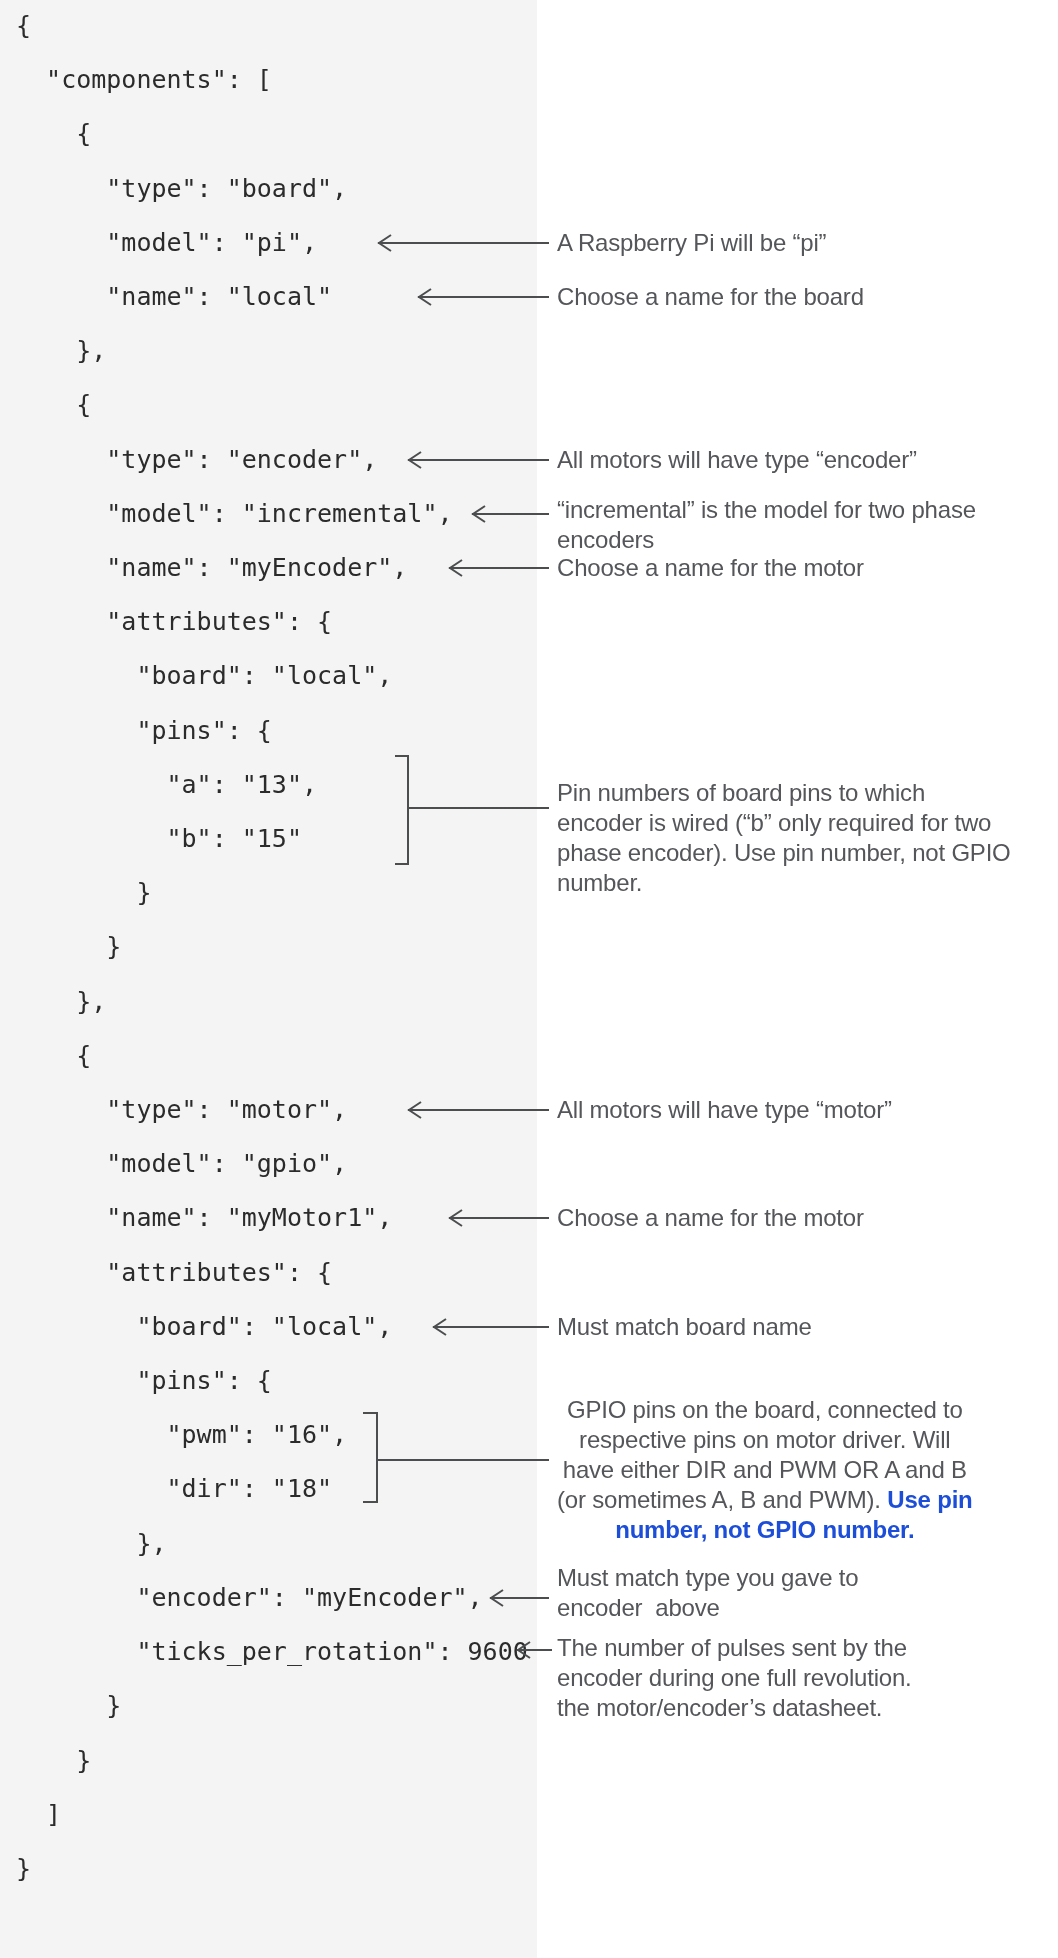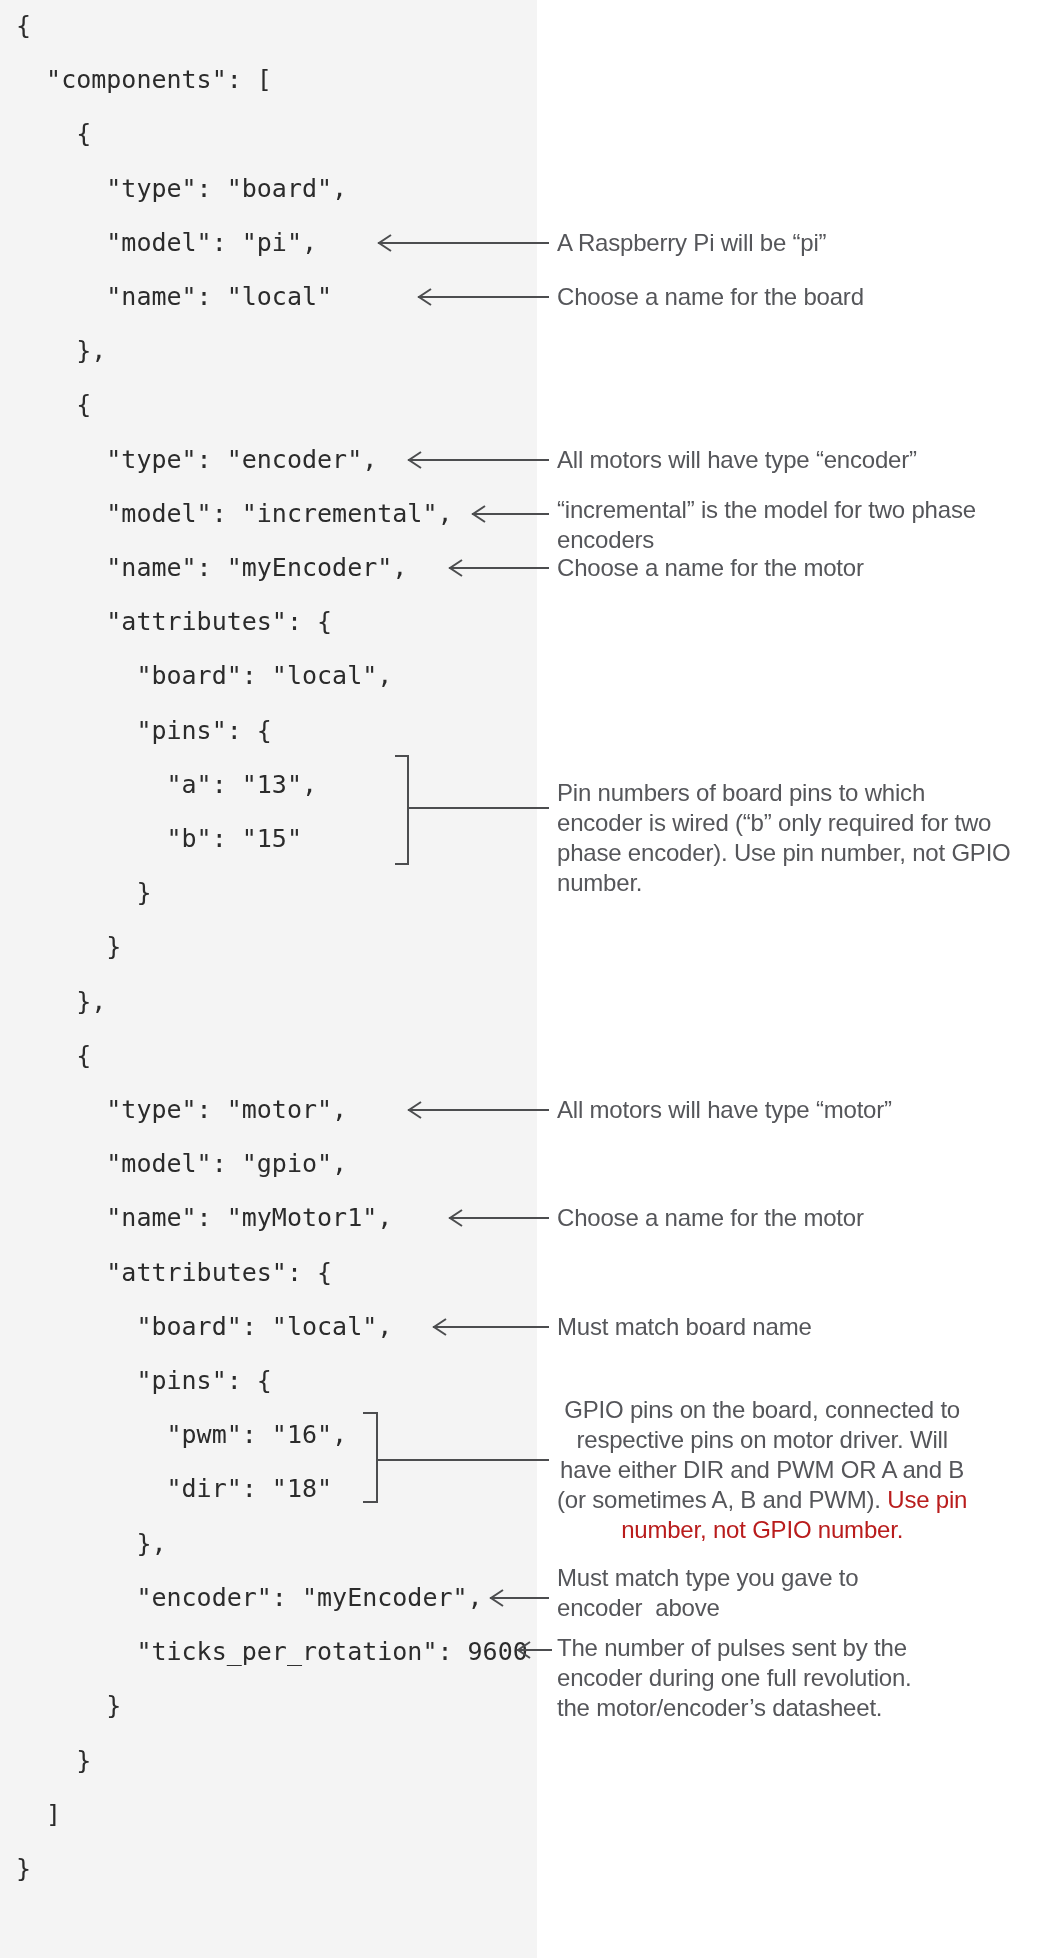--- a/index.html
+++ b/index.html
@@ -34,22 +34,22 @@
     color:#55565a;
     font-size:24px;
     letter-spacing:-0.2px;
   }
   .annotation .ln{
     height:30px;
     line-height:30px;
     white-space:pre;
   }
   .annotation .seg-b{
-    font-weight:normal;
-    color:#b91c1c;
+    font-weight:bold;
+    color:#1d4ed8;
   }
   svg#connectors{
     position:absolute;left:0;top:0;
     width:1058px;height:1958px;
     pointer-events:none;
   }
   svg#connectors path{
     stroke:#4c4d4f;
     stroke-width:2;
     fill:none;

